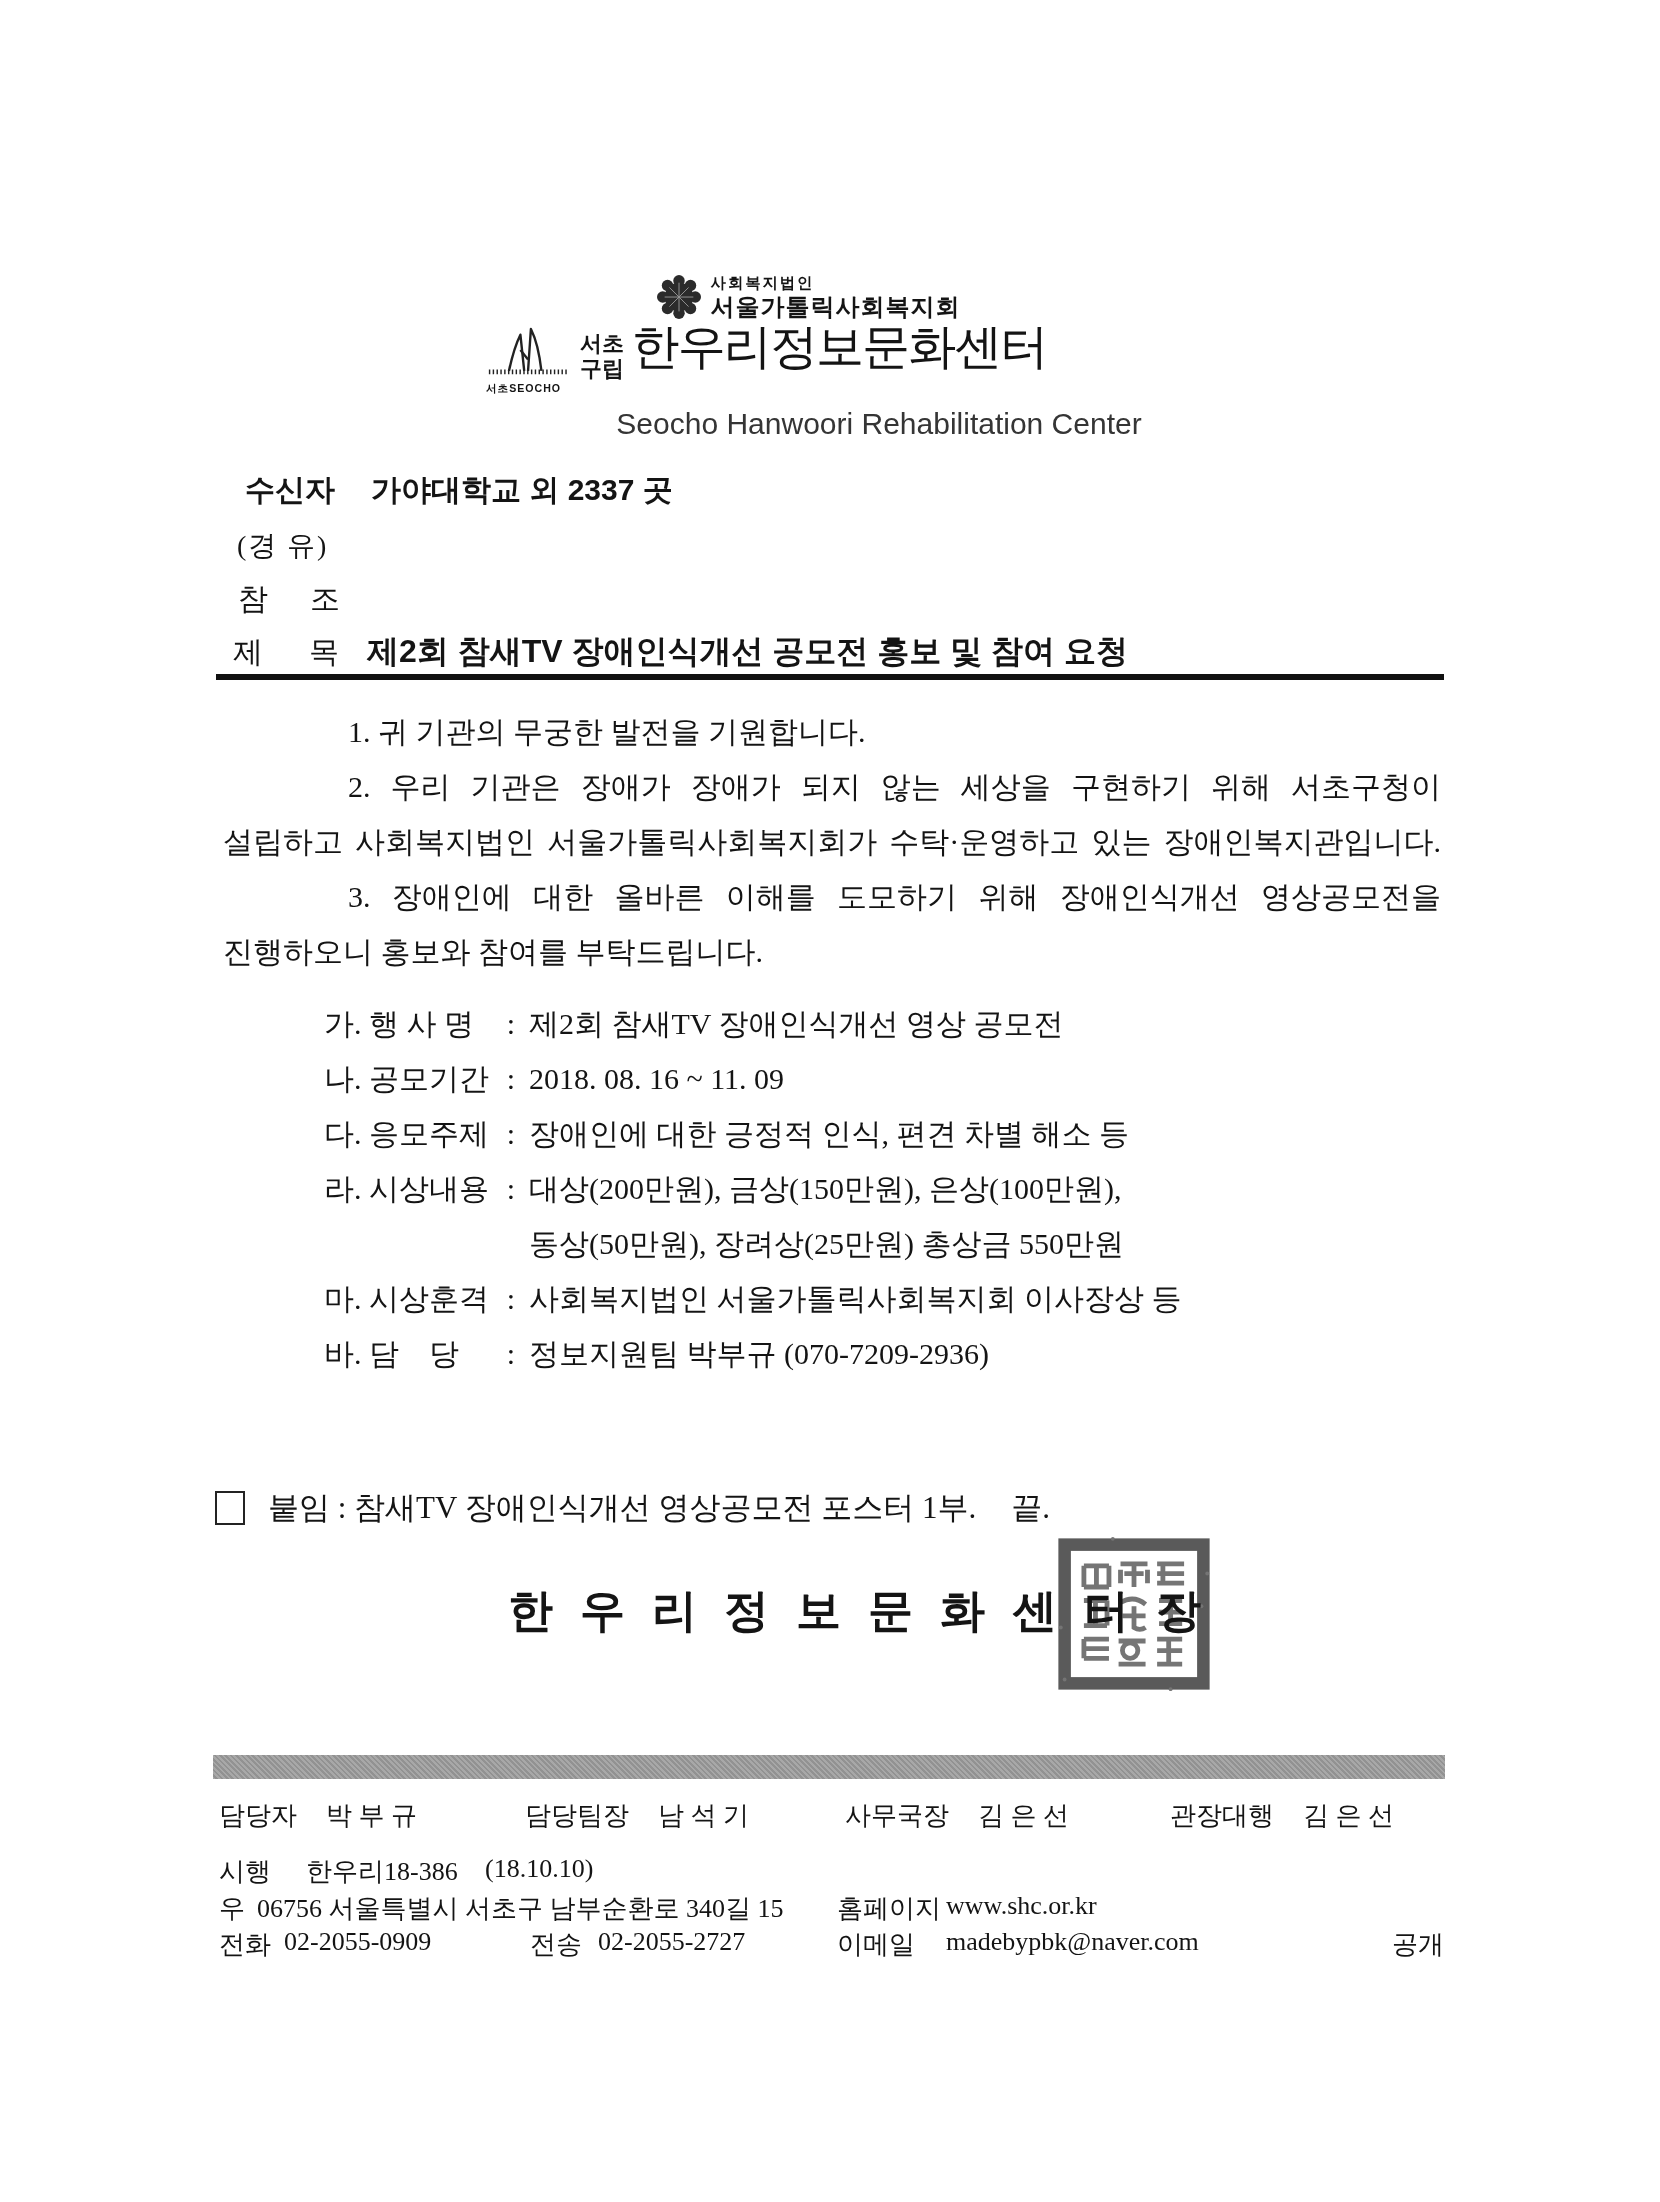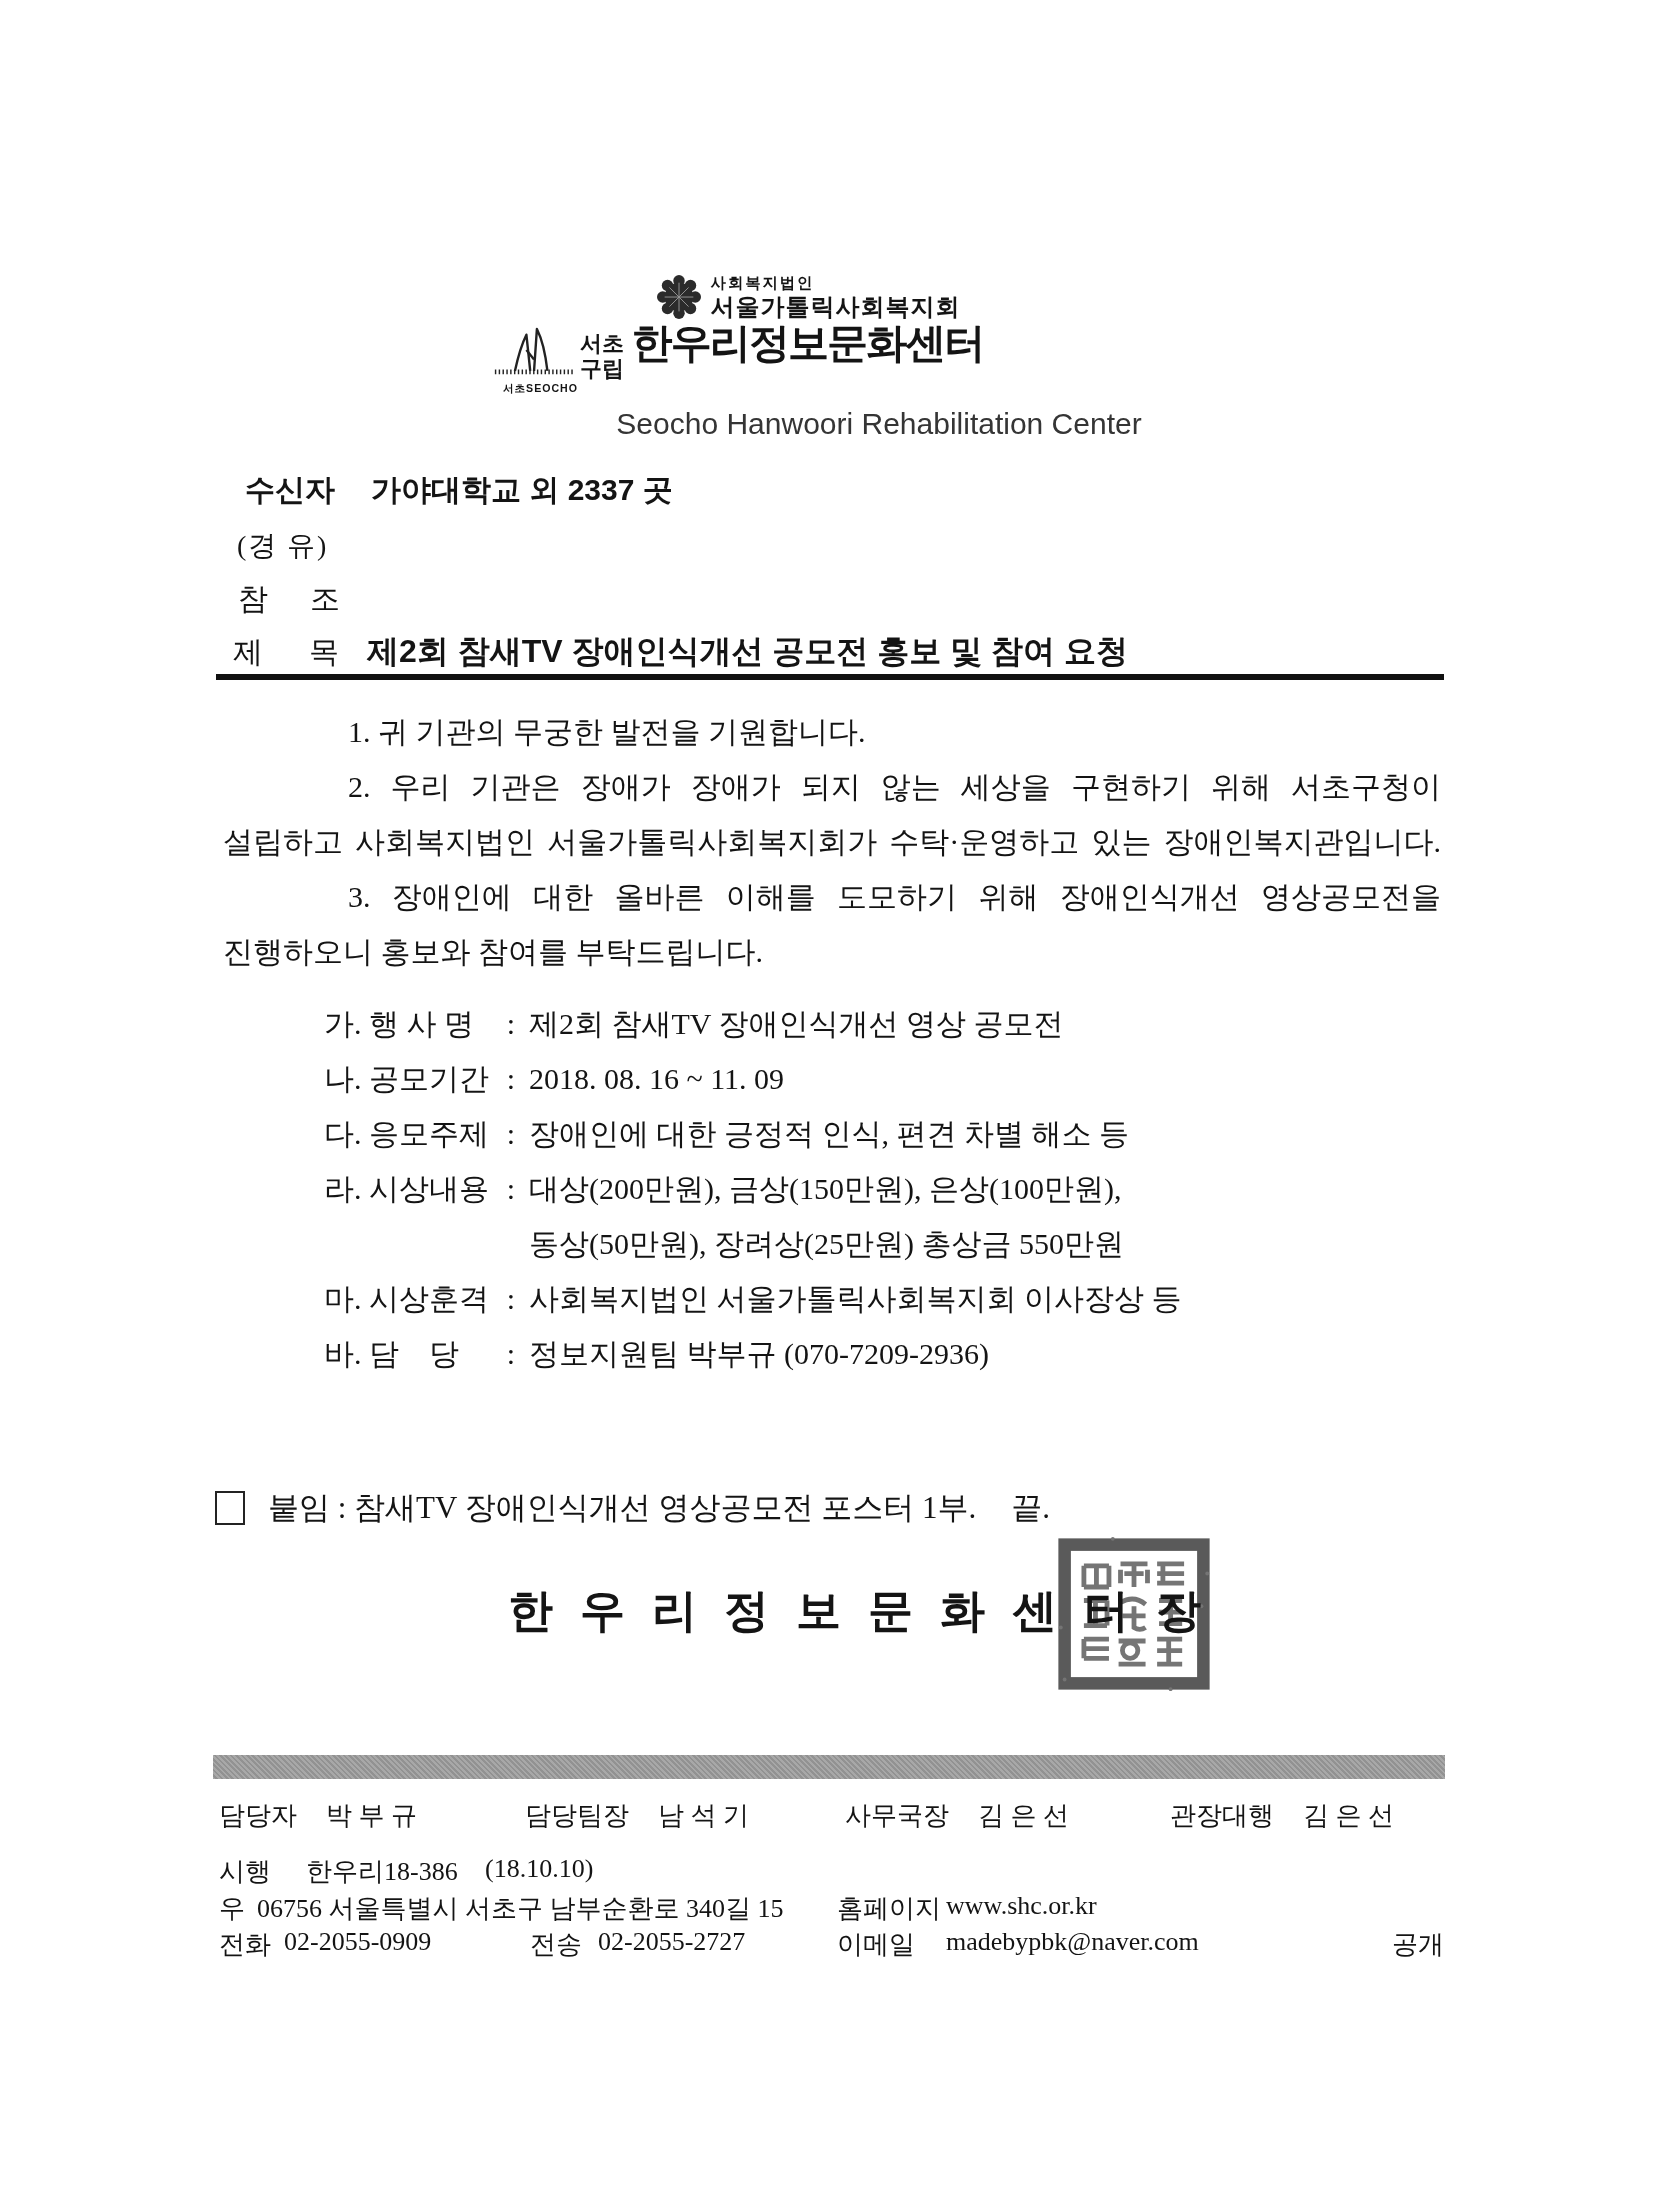--- a/index.html
+++ b/index.html
@@ -12,24 +12,24 @@
   .sans { font-family:"Liberation Sans","DejaVu Sans",sans-serif; }
   .b { font-weight:bold; }
 
   
   .assoc { left:657px; top:275px; display:flex; align-items:flex-start; gap:9.6px; }
   .assoc-text { line-height:1; }
   .assoc-l1 { font-size:15.4px; font-weight:bold; letter-spacing:1.9px; }
   .assoc-l2 { font-size:24px; font-weight:bold; letter-spacing:1px; margin-top:4.8px; }
 
   .brand { left:486px; top:321px; display:flex; align-items:flex-start; }
-  .building-wrap { width:92px; text-align:right; }
+  .building-wrap { width:92px; text-align:left; }
   .building-caption { font-size:10.6px; font-weight:bold; letter-spacing:1px; margin-top:1px; }
   .district { font-size:22px; font-weight:bold; line-height:25px; margin:9.6px 7.7px 0 1.9px; }
-  .center-name { font-size:41px; font-weight:bold; letter-spacing:-1.9px; line-height:1; margin-top:1.9px; }
+  .center-name { font-size:48px; font-weight:normal; letter-spacing:-1.9px; line-height:1; margin-top:1.9px; }
   .english { left:317px; top:407px; width:1124px; text-align:center;
              font-size:30px; color:#353535; letter-spacing:0px; }
 
   
   .l-recipient { left:245px; top:470px; font-size:30px; }
   .l-recipient .val { margin-left:36px; }
   .l-via { left:237px; top:527px; font-size:28px; letter-spacing:1.9px; }
   .l-cc { left:238px; top:579px; font-size:30px; }
   .l-cc .c1 { display:inline-block; width:72px; }
   .l-subject { left:233px; top:630px; font-size:30px; }

